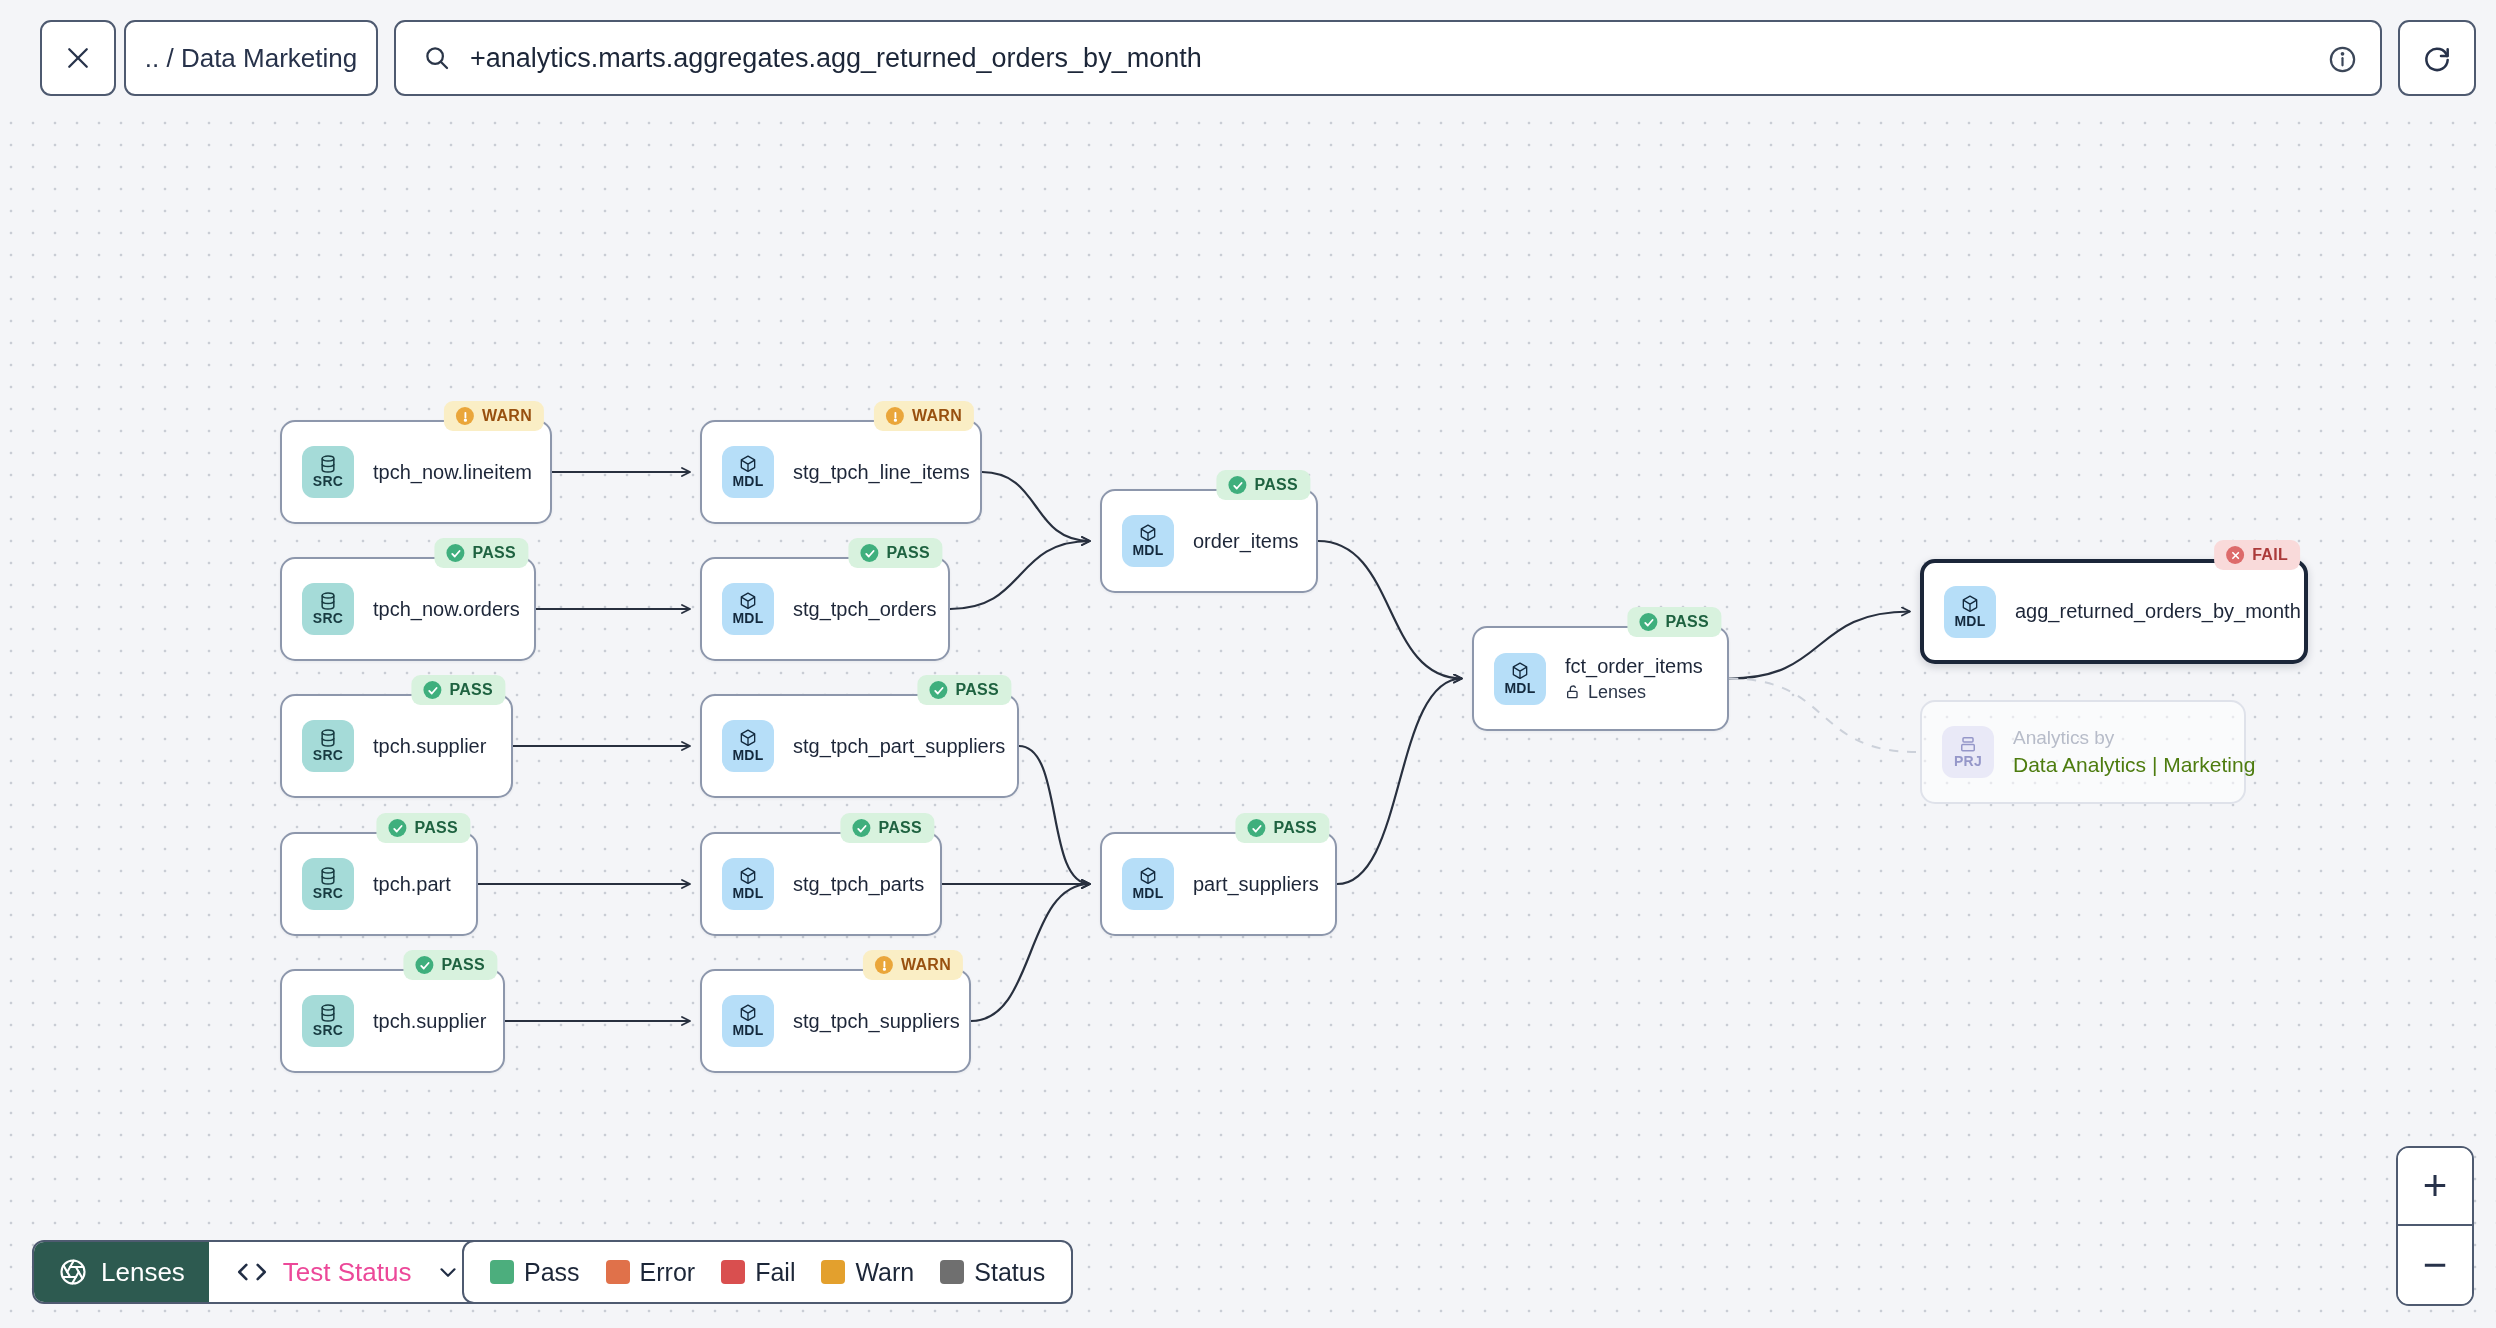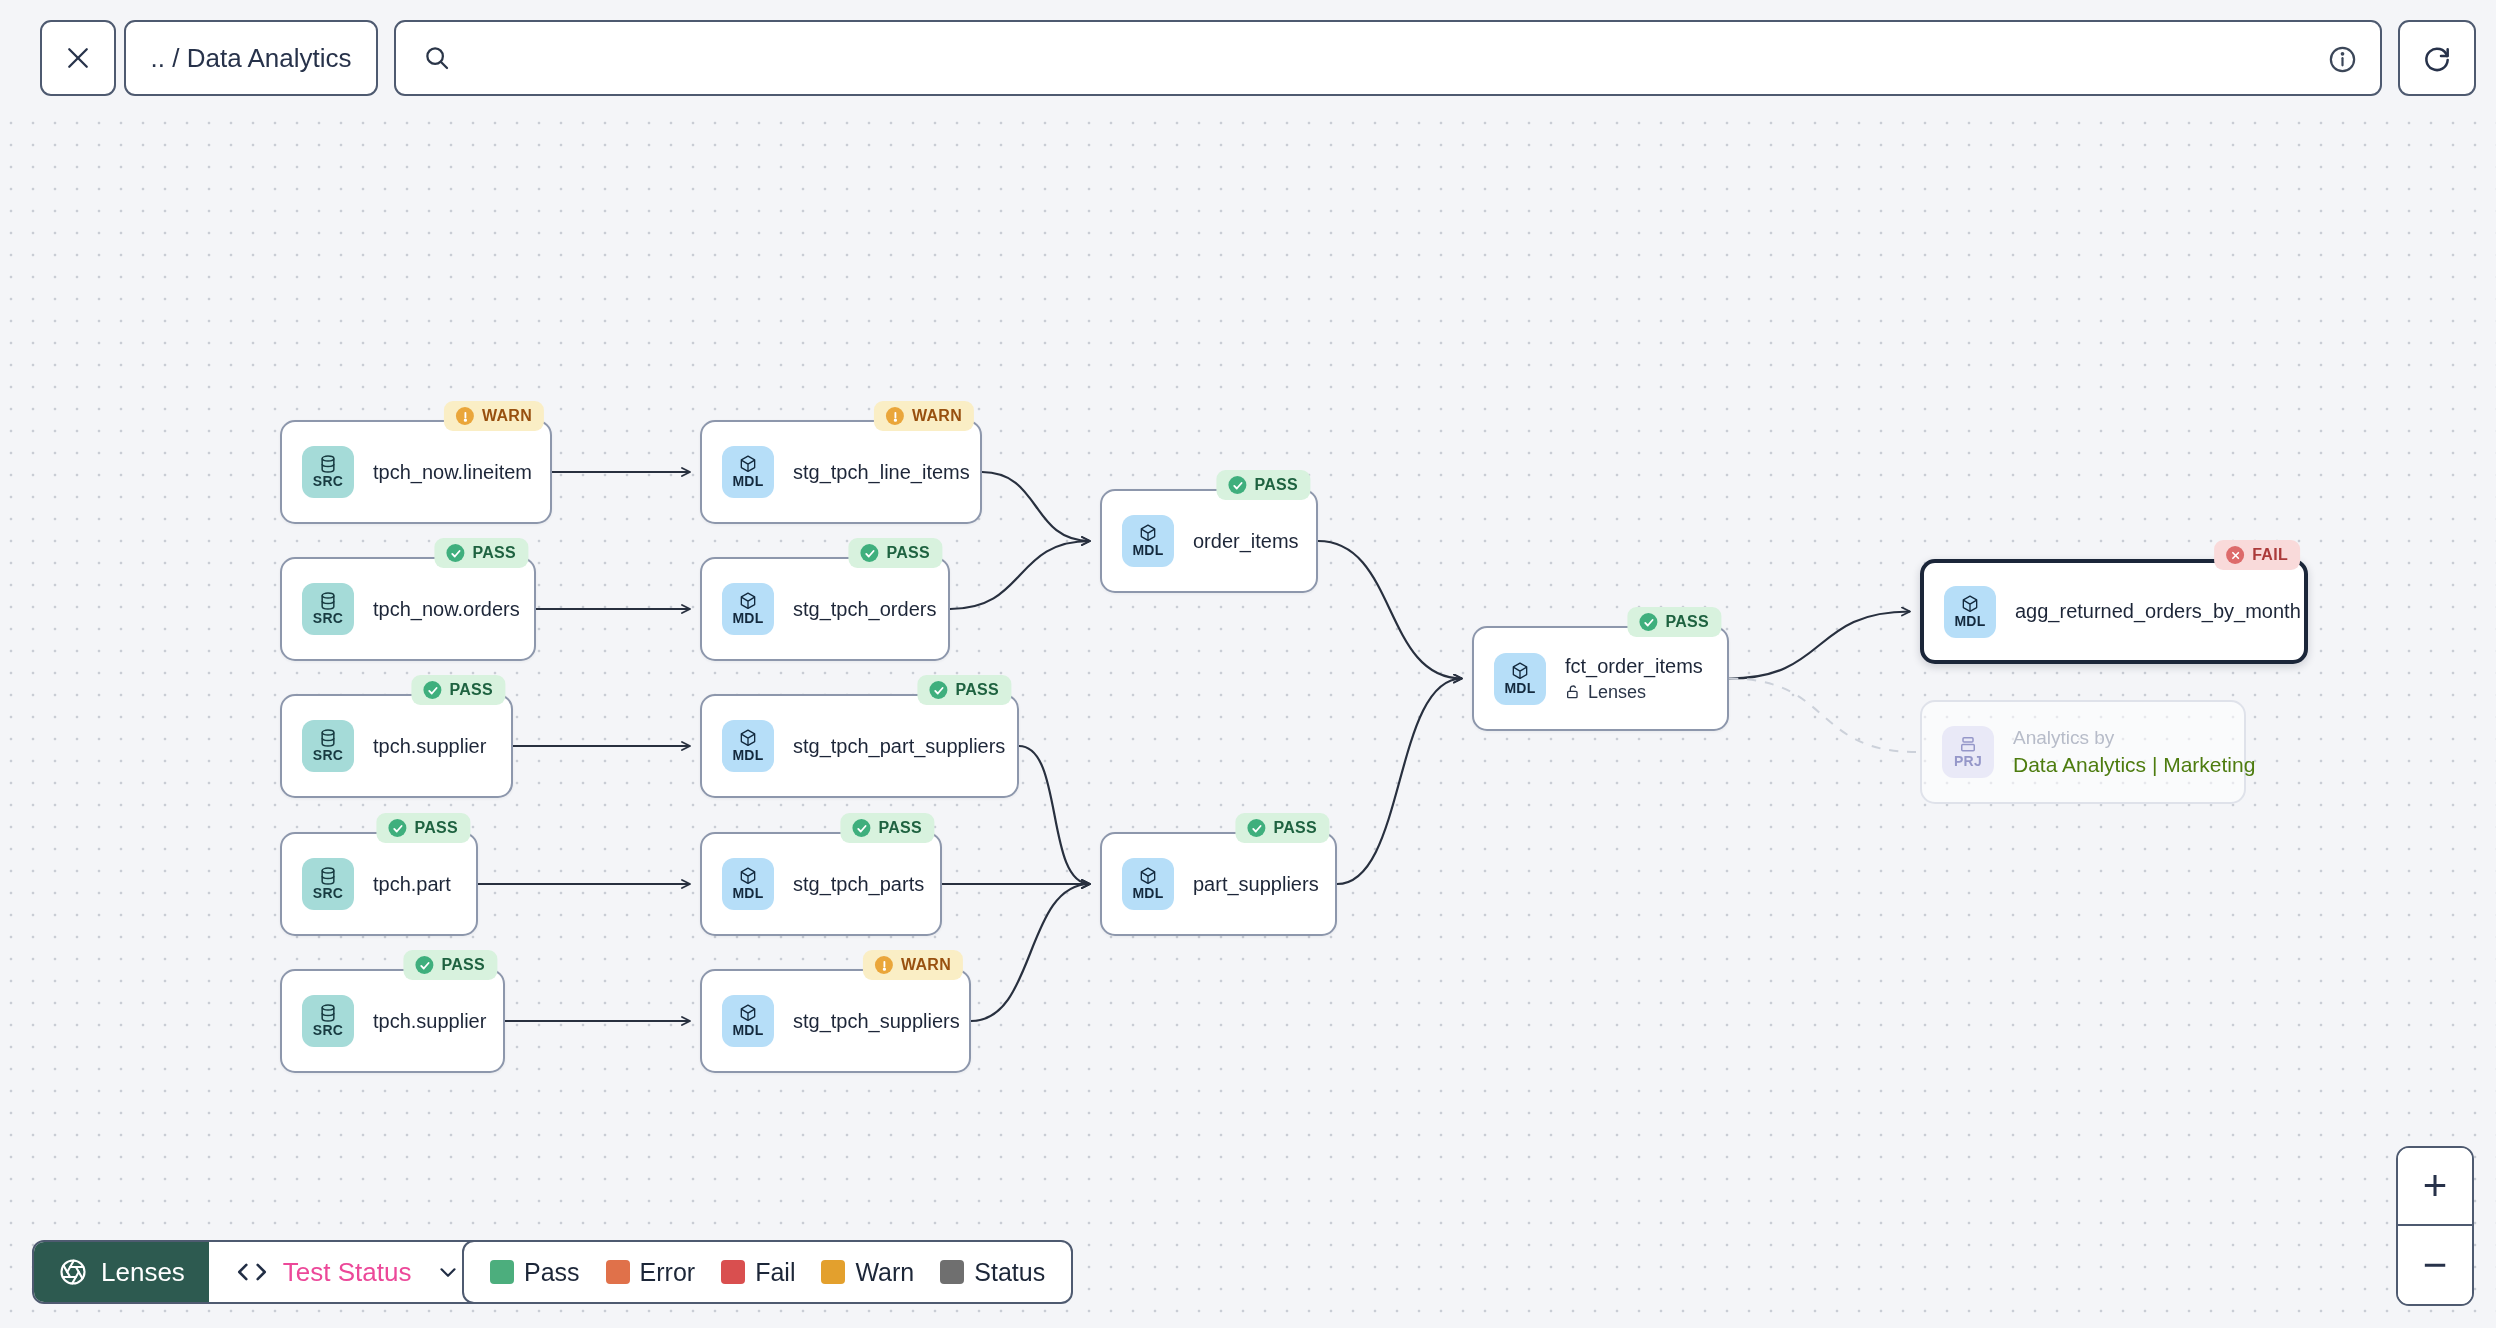--- a/index.html
+++ b/index.html
@@ -441,30 +441,31 @@
 <div class="tb-btn btn-close">
   <span class="icon">
     <svg width="30" height="30" viewBox="0 0 24 24" fill="none" stroke="currentColor" stroke-width="1.8" stroke-linecap="round">
         <line x1="5" y1="5" x2="19" y2="19"></line>
         <line x1="19" y1="5" x2="5" y2="19"></line>
       </svg>
   </span>
 </div>
 
 <div class="tb-btn breadcrumb-btn">
-  <span>.. / Data Analytics</span>
+  <span>.. / Data Marketing</span>
 </div>
 
 <div class="tb-btn searchbar">
   <span class="icon">
     <svg width="30" height="30" viewBox="0 0 24 24" fill="none" stroke="#2a3548" stroke-width="1.8" stroke-linecap="round">
         <circle cx="10.5" cy="10.5" r="6.2"></circle>
         <line x1="15.2" y1="15.2" x2="20" y2="20"></line>
       </svg>
   </span>
+  <input type="text" readonly="" value="+analytics.marts.aggregates.agg_returned_orders_by_month" style="">
   <span class="icon info">
     <svg width="31" height="31" viewBox="0 0 24 24" fill="none" stroke="#3c4759" stroke-width="1.7" stroke-linecap="round">
         <circle cx="12" cy="12" r="9"></circle>
         <line x1="12" y1="11" x2="12" y2="16.5"></line>
         <circle cx="12" cy="7.6" r="0.6" fill="#3c4759"></circle>
       </svg>
   </span>
 </div>
 
 <div class="tb-btn btn-refresh">

